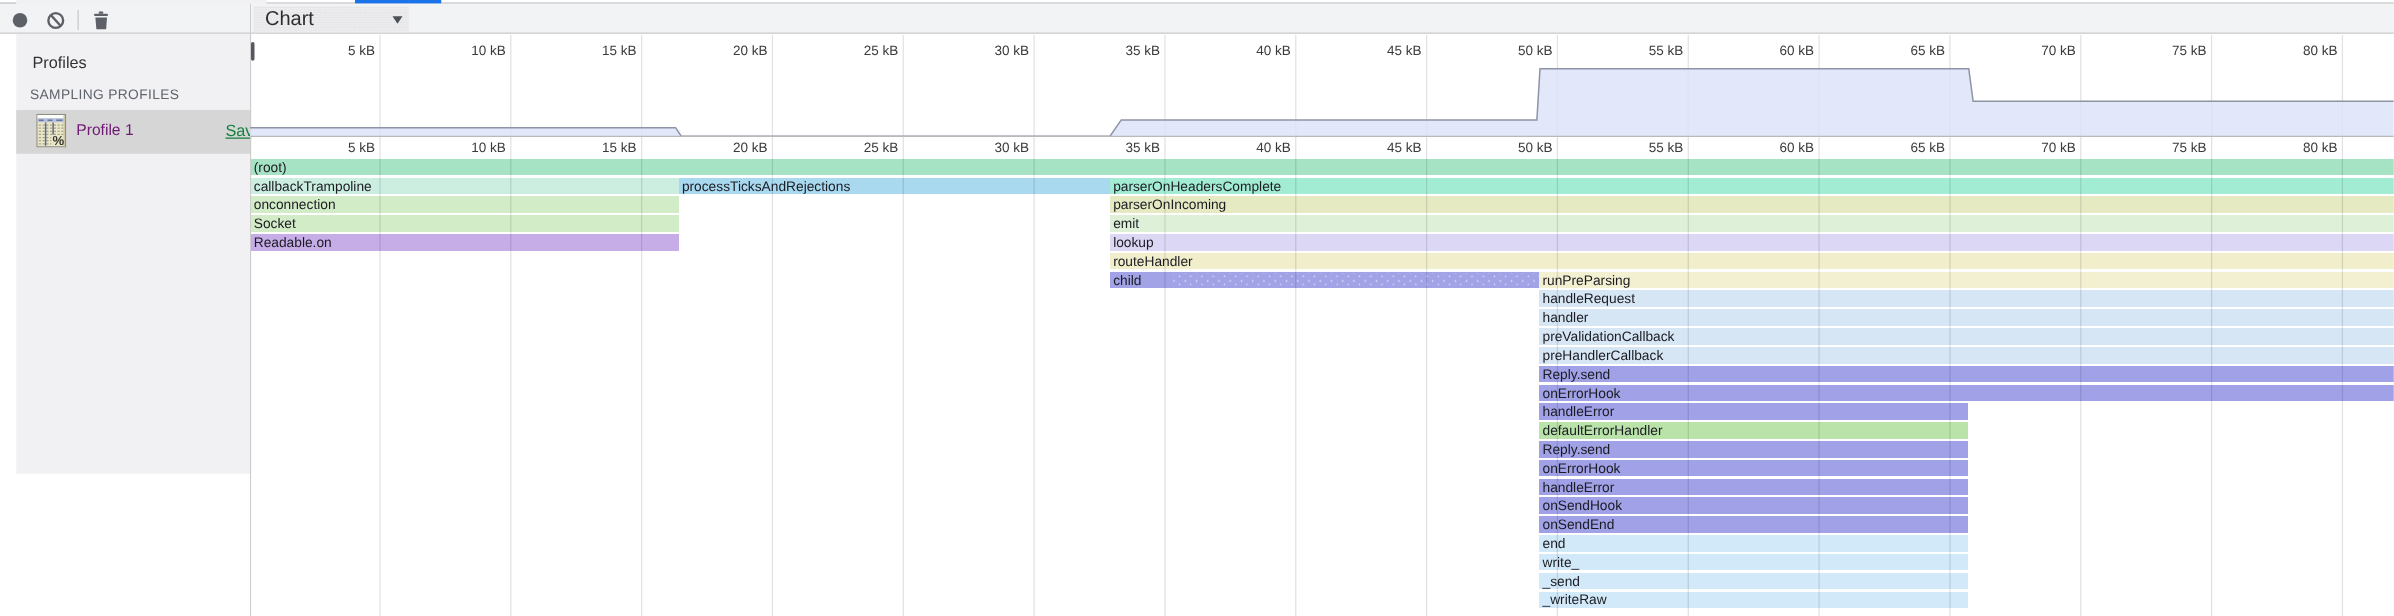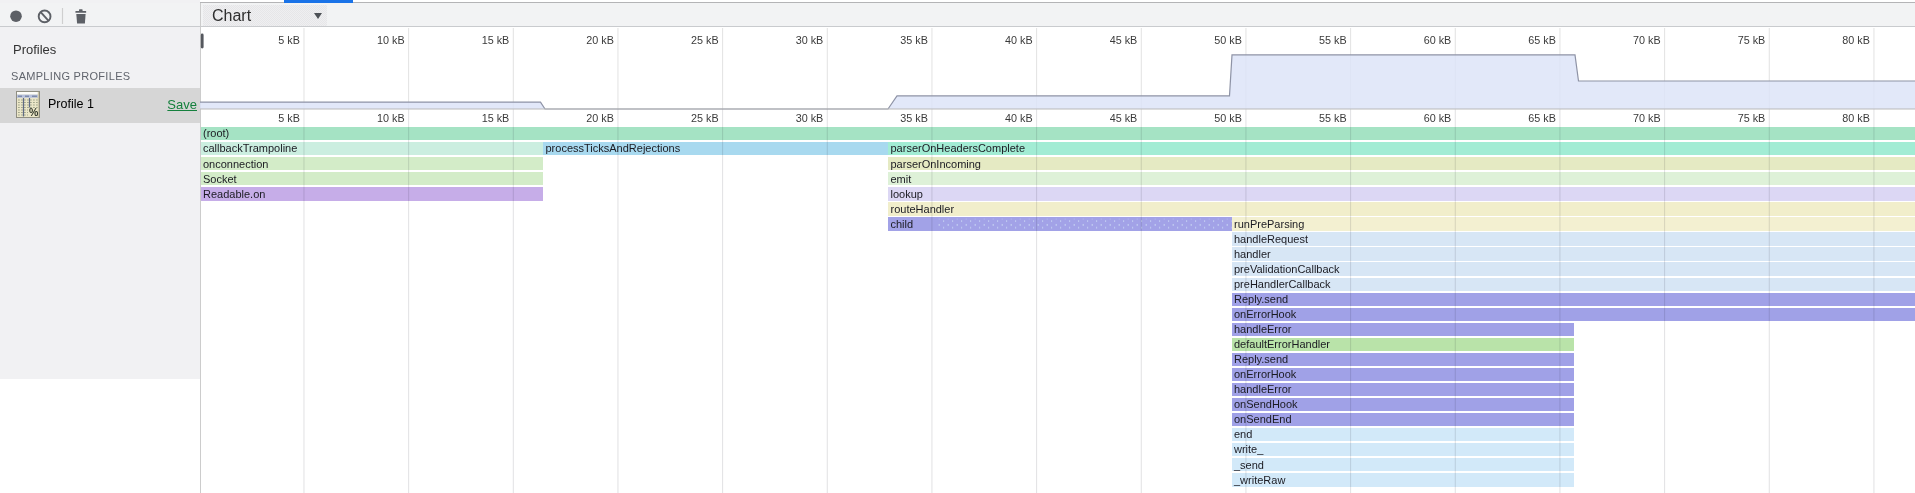--- a/index.html
+++ b/index.html
@@ -1,27 +1,27 @@
 <!DOCTYPE html>
 <html><head><meta charset="utf-8"><style>
 *{margin:0;padding:0;box-sizing:border-box}
 html,body{width:1915px;height:493px;overflow:hidden;background:#fff;
 font-family:"Liberation Sans",sans-serif;-webkit-font-smoothing:antialiased}
 #top{position:absolute;left:0;top:0;width:1915px;height:2px;background:#fff}
 #topline{position:absolute;left:0;top:2px;width:1915px;height:1px;background:#b4b4b6}
 #bluetab{position:absolute;left:284px;top:0;width:69px;height:3px;background:#1a73e8}
-#sidebar{position:absolute;left:0;top:0;width:200px;height:379px;background:#f1f1f3}
+#sidebar{position:absolute;left:13px;top:0;width:200px;height:379px;background:#f1f1f3}
 #stoolbar{position:absolute;left:0;top:3px;width:200px;height:24px;background:#f2f3f4;border-bottom:1px solid #c9cbce}
 #main{position:absolute;left:201px;top:3px;width:1714px;height:490px;background:#fff}
 #mtoolbar{position:absolute;left:0;top:0;width:1714px;height:24px;background:#f2f3f4;border-bottom:1px solid #c9cbce}
 #divider{position:absolute;left:200px;top:3px;width:1px;height:490px;background:#ccc}
 #profiles{position:absolute;left:13px;top:41.5px;font-size:13px;color:#333}
 #sampling{position:absolute;left:11px;top:69.5px;font-size:11px;color:#60646c;letter-spacing:0.3px}
 #selrow{position:absolute;left:0;top:88px;width:200px;height:34.5px;background:#d6d6d6}
-#pname{position:absolute;left:48px;top:97px;font-size:12.5px;color:#000000}
+#pname{position:absolute;left:48px;top:97px;font-size:12.5px;color:#701a75}
 #save{position:absolute;right:3px;top:97px;font-size:13px;color:#15803d;text-decoration:underline}
 #chartsel{position:absolute;left:2px;top:2px;width:124px;height:21px;
 background:repeating-conic-gradient(#efeff1 0% 25%, #e6e6e8 0% 50%) 0 0/2px 2px;
 font-size:16px;color:#2e2e2e;line-height:21px;padding-left:9px}
 #chartsel .arr{position:absolute;right:5.5px;top:7.5px;width:0;height:0;
 border-left:4.5px solid transparent;border-right:4.5px solid transparent;border-top:6.5px solid #4d5156}
 </style></head><body>
 <div id="top"></div>
 <div id="topline"></div>
 <div id="bluetab"></div>

